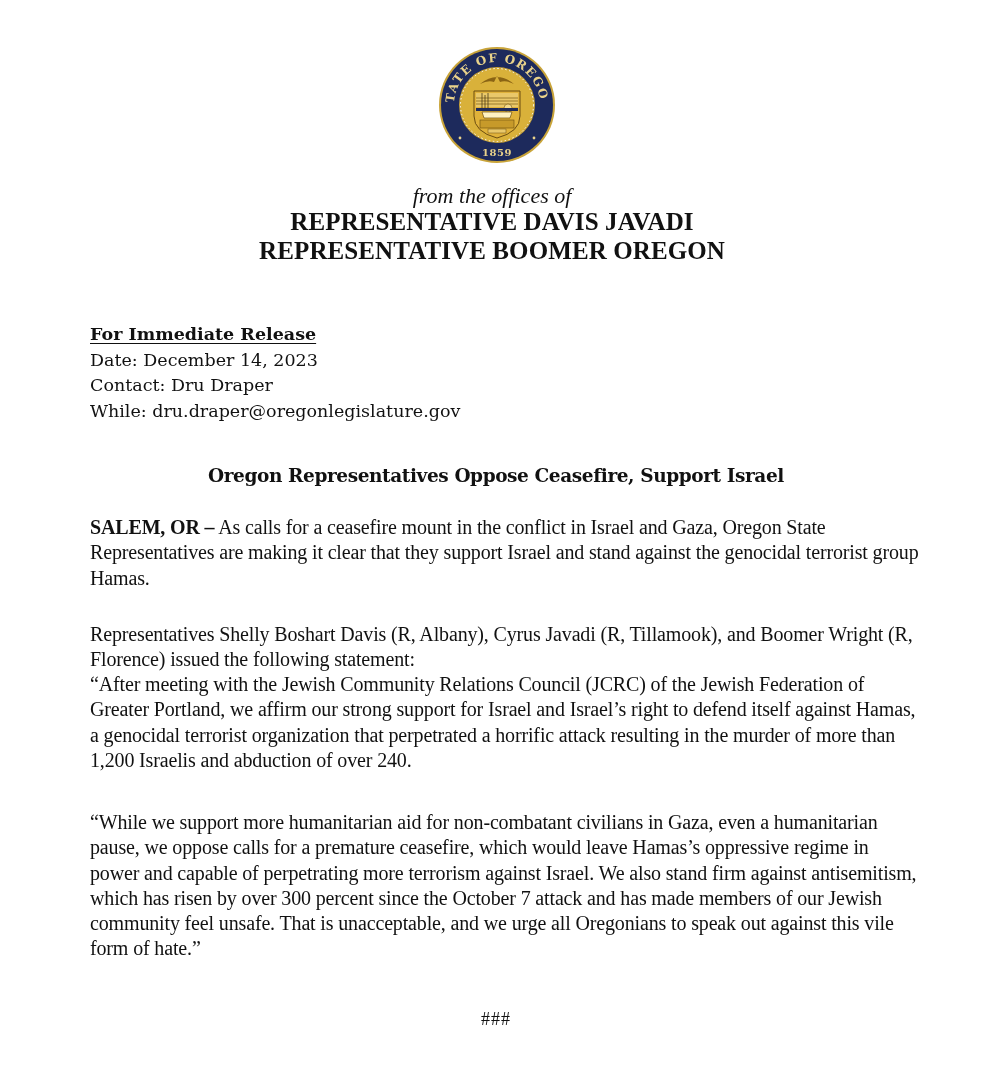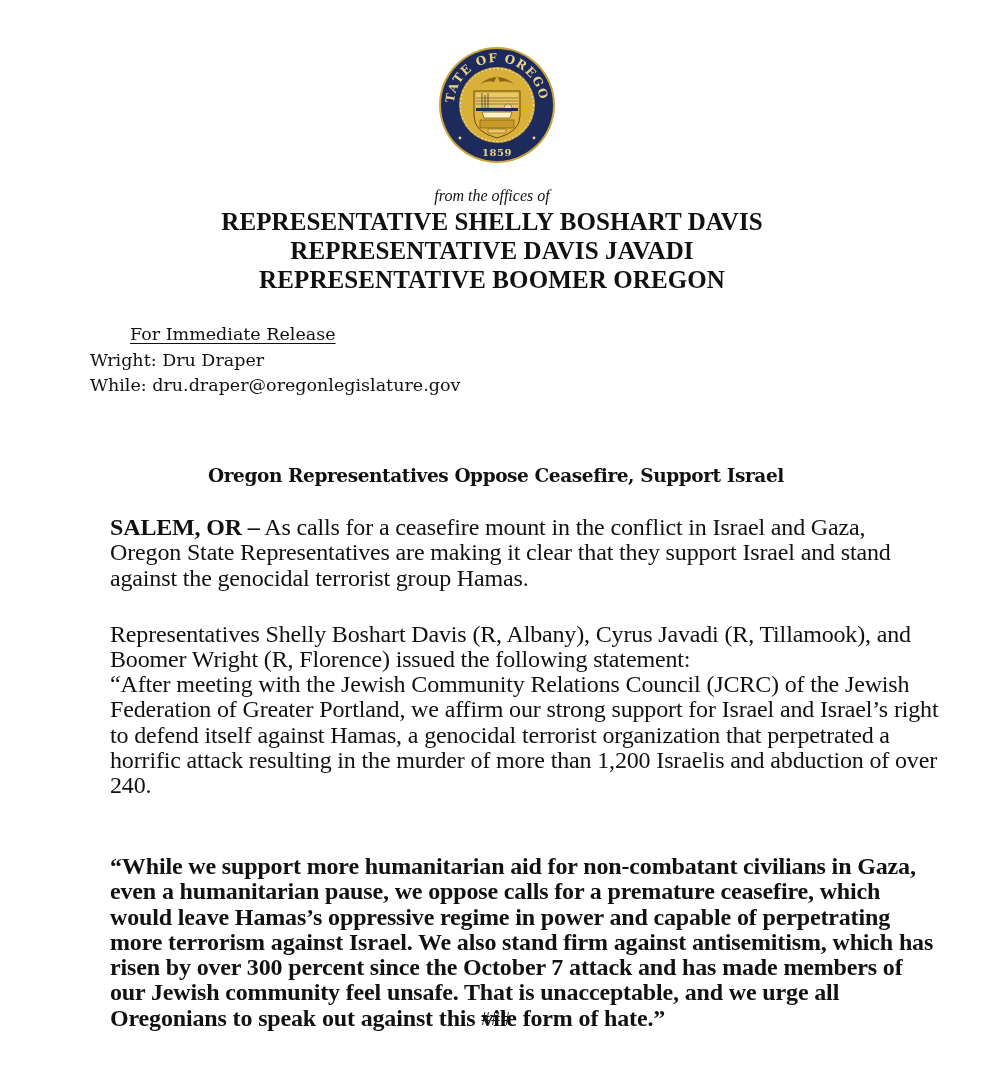--- a/index.html
+++ b/index.html
@@ -23,21 +23,21 @@
       height: 118px;
     }
     .from-line {
       position: absolute;
       top: 186px;
       left: 0;
       width: 984px;
       text-align: center;
       font-family: "Liberation Serif", serif;
       font-style: italic;
-      font-size: 16px;
+      font-size: 22px;
       line-height: 20px;
     }
     .reps {
       position: absolute;
       top: 207px;
       left: 0;
       width: 984px;
       text-align: center;
       font-family: "Liberation Serif", serif;
       font-weight: bold;
@@ -48,53 +48,51 @@
     .reps div { white-space: nowrap; }
     .meta {
       position: absolute;
       top: 322px;
       left: 90px;
       font-family: "DejaVu Serif", serif;
       font-size: 17.5px;
       line-height: 25.5px;
     }
     .meta .release {
-      font-weight: normal;
+      font-weight: bold;
       text-decoration: underline;
       text-underline-offset: 3px;
-      margin-left: 40px;
     }
     .meta div { white-space: nowrap; }
     .headline {
       position: absolute;
       top: 463px;
       left: 0;
       width: 992px;
       text-align: center;
       font-family: "DejaVu Serif", serif;
       font-weight: bold;
       font-size: 18.5px;
       line-height: 26px;
       letter-spacing: -0.4px;
     }
     .body-text {
       position: absolute;
       left: 90px;
       width: 830px;
       font-family: "Liberation Serif", serif;
-      font-size: 24px;
+      font-size: 20px;
       line-height: 25.3px;
       letter-spacing: -0.15px;
-      margin-left: 20px;
     }
     .body-text p { margin: 0; }
     .p1 { top: 515px; }
     .p2 { top: 622px; }
     .p3 { top: 672px; }
-    .p4 { top: 854px; font-weight: bold; }
+    .p4 { top: 810px; }
     .dateline { font-weight: bold; }
     .end-mark {
       position: absolute;
       top: 1008px;
       left: 0;
       width: 992px;
       text-align: center;
       font-family: "Liberation Serif", serif;
       font-size: 18px;
       line-height: 22px;
@@ -133,28 +131,28 @@
     </text>
     <text x="59" y="110" text-anchor="middle" font-family="DejaVu Serif, serif" font-size="10" font-weight="bold" fill="#e9d28a" letter-spacing="0.5">1859</text>
     <circle cx="22" cy="92" r="1.4" fill="#e9d28a"></circle>
     <circle cx="96" cy="92" r="1.4" fill="#e9d28a"></circle>
   </svg>
 </div>
 
 <div class="from-line">from the offices of</div>
 
 <div class="reps">
-  <div>REPRESENTATIVE SHELLY BOSHART DAVIS</div>
   <div>REPRESENTATIVE DAVIS JAVADI</div>
   <div>REPRESENTATIVE BOOMER OREGON</div>
 </div>
 
 <div class="meta">
   <div class="release">For Immediate Release</div>
-  <div>Wright: Dru Draper</div>
+  <div>Date: December 14, 2023</div>
+  <div>Contact: Dru Draper</div>
   <div>While: dru.draper@oregonlegislature.gov</div>
 </div>
 
 <div class="headline">Oregon Representatives Oppose Ceasefire, Support Israel</div>
 
 <div class="body-text p1">
   <p><span class="dateline">SALEM, OR –</span><span> As calls for a ceasefire mount in the conflict in Israel and Gaza, Oregon State Representatives are making it clear that they support Israel and stand against the genocidal terrorist group Hamas.</span></p>
 </div>
 
 <div class="body-text p2">

